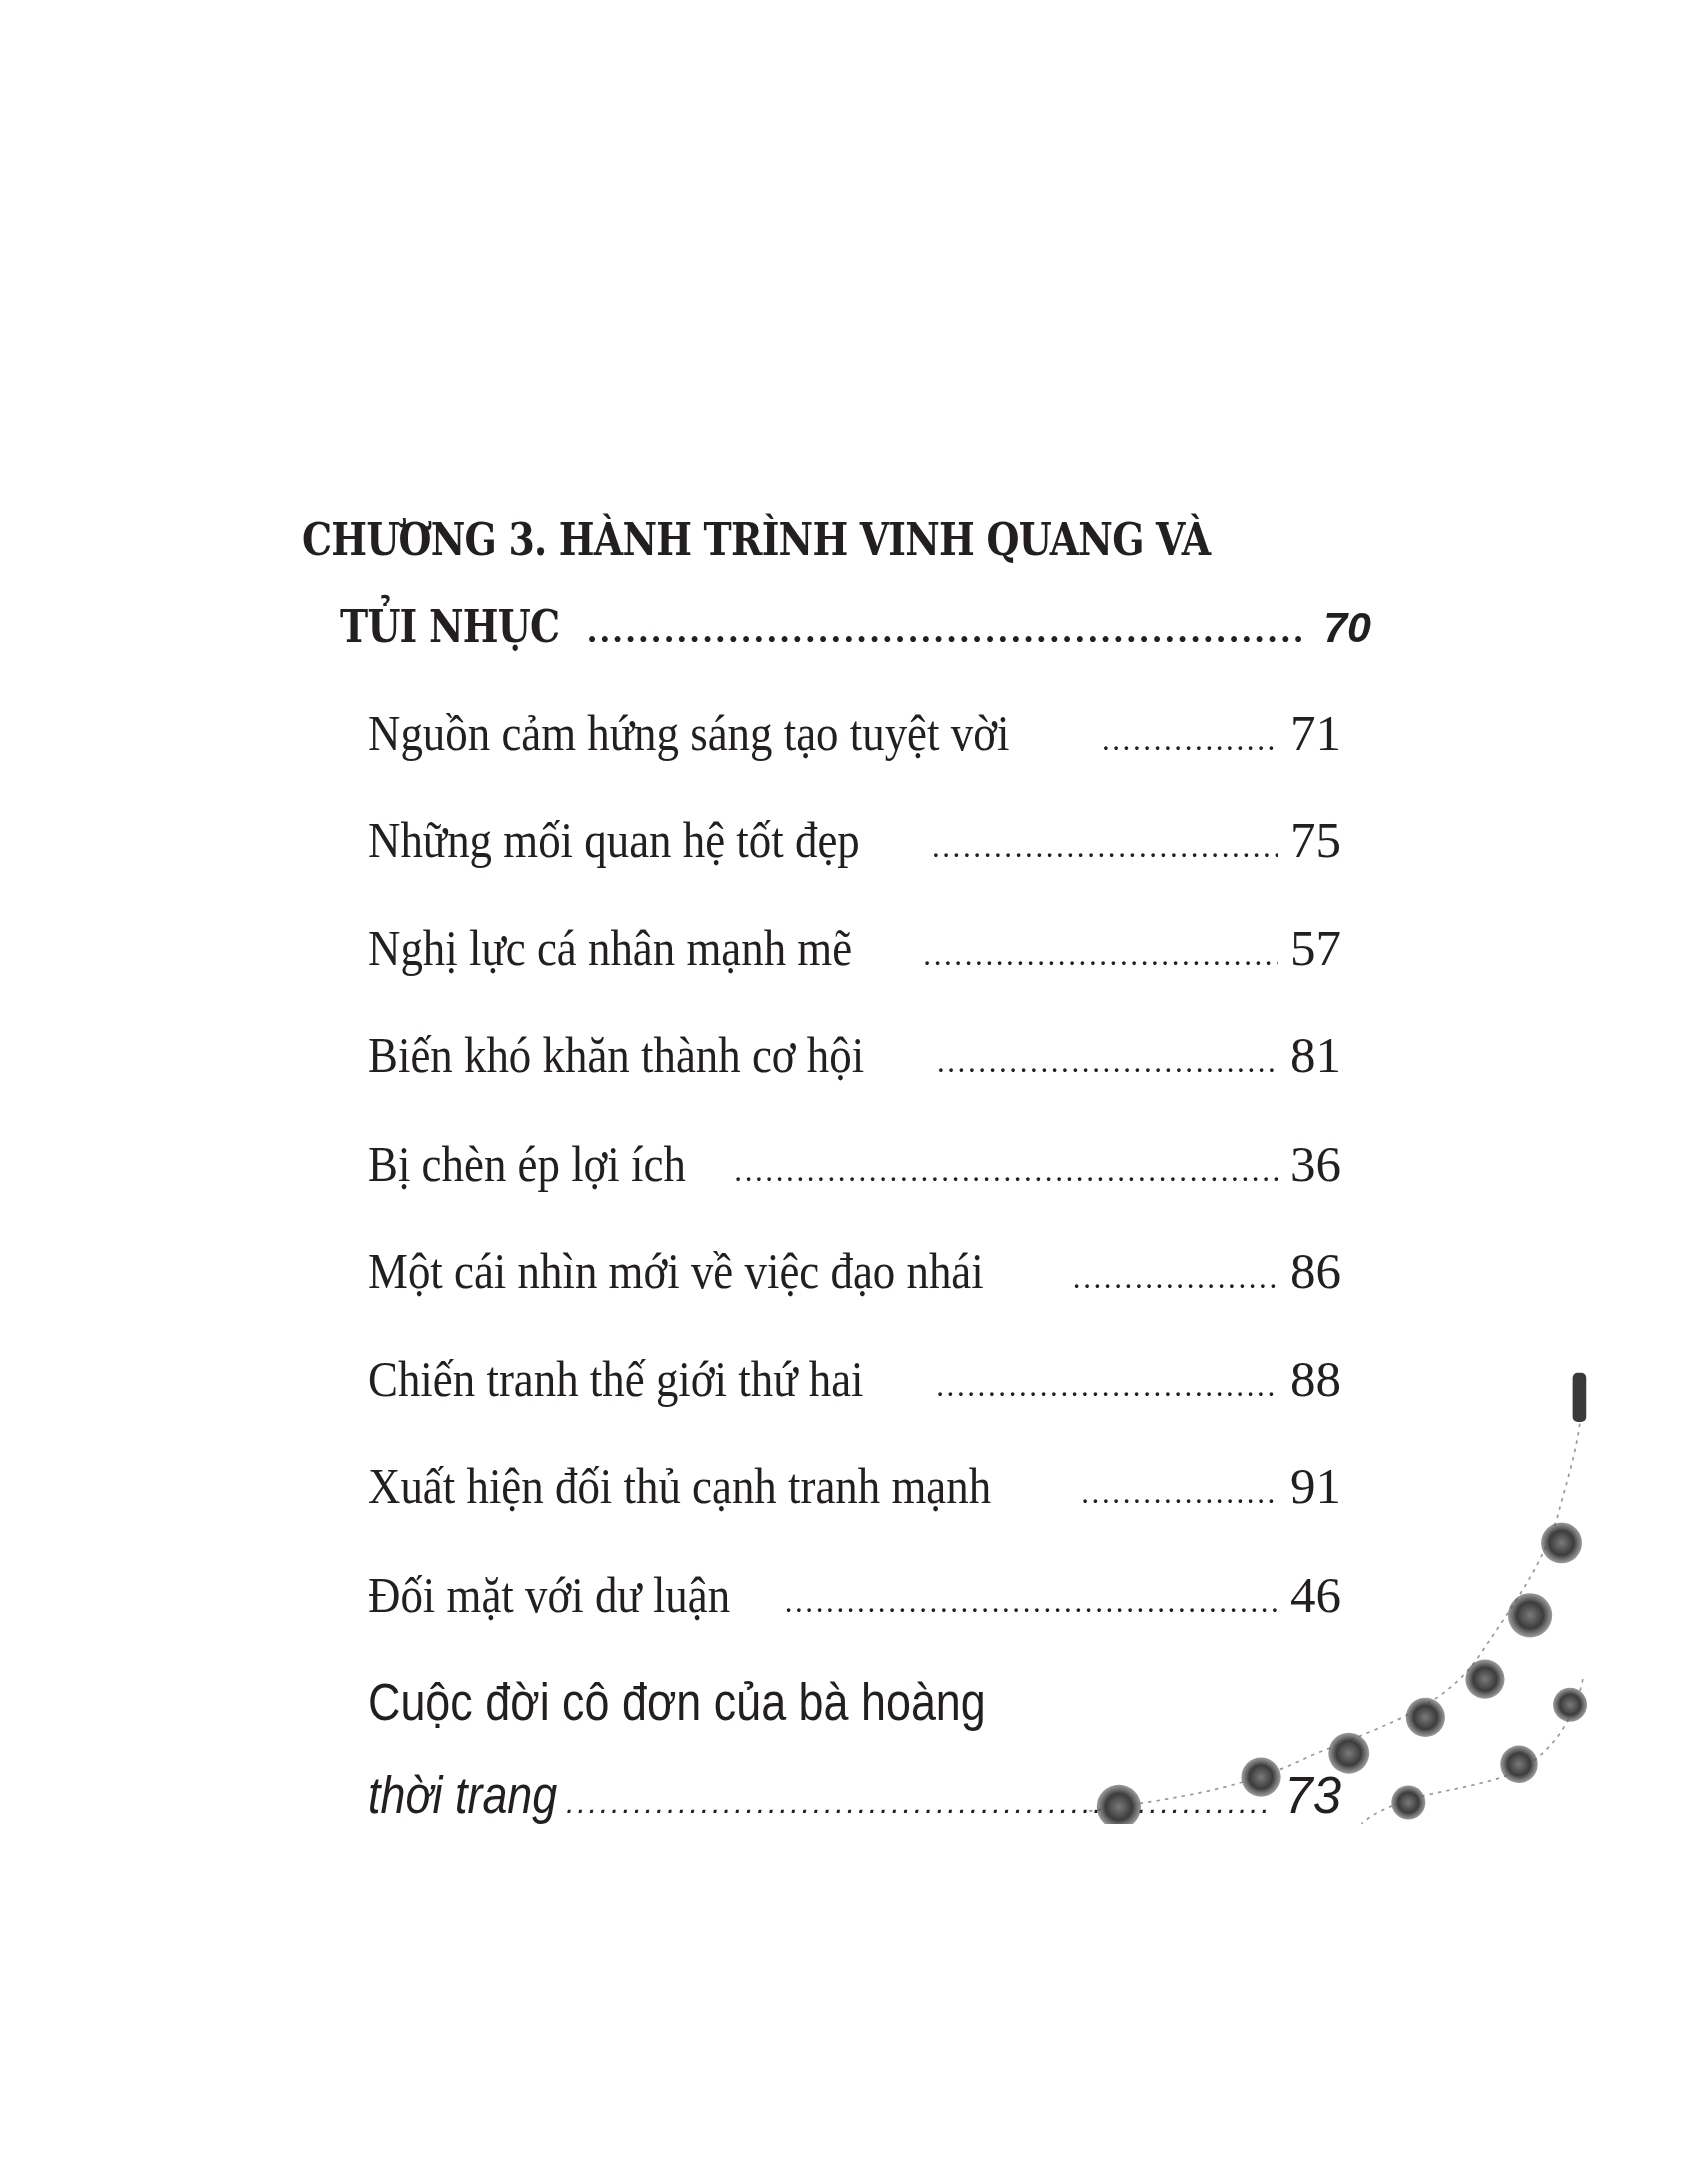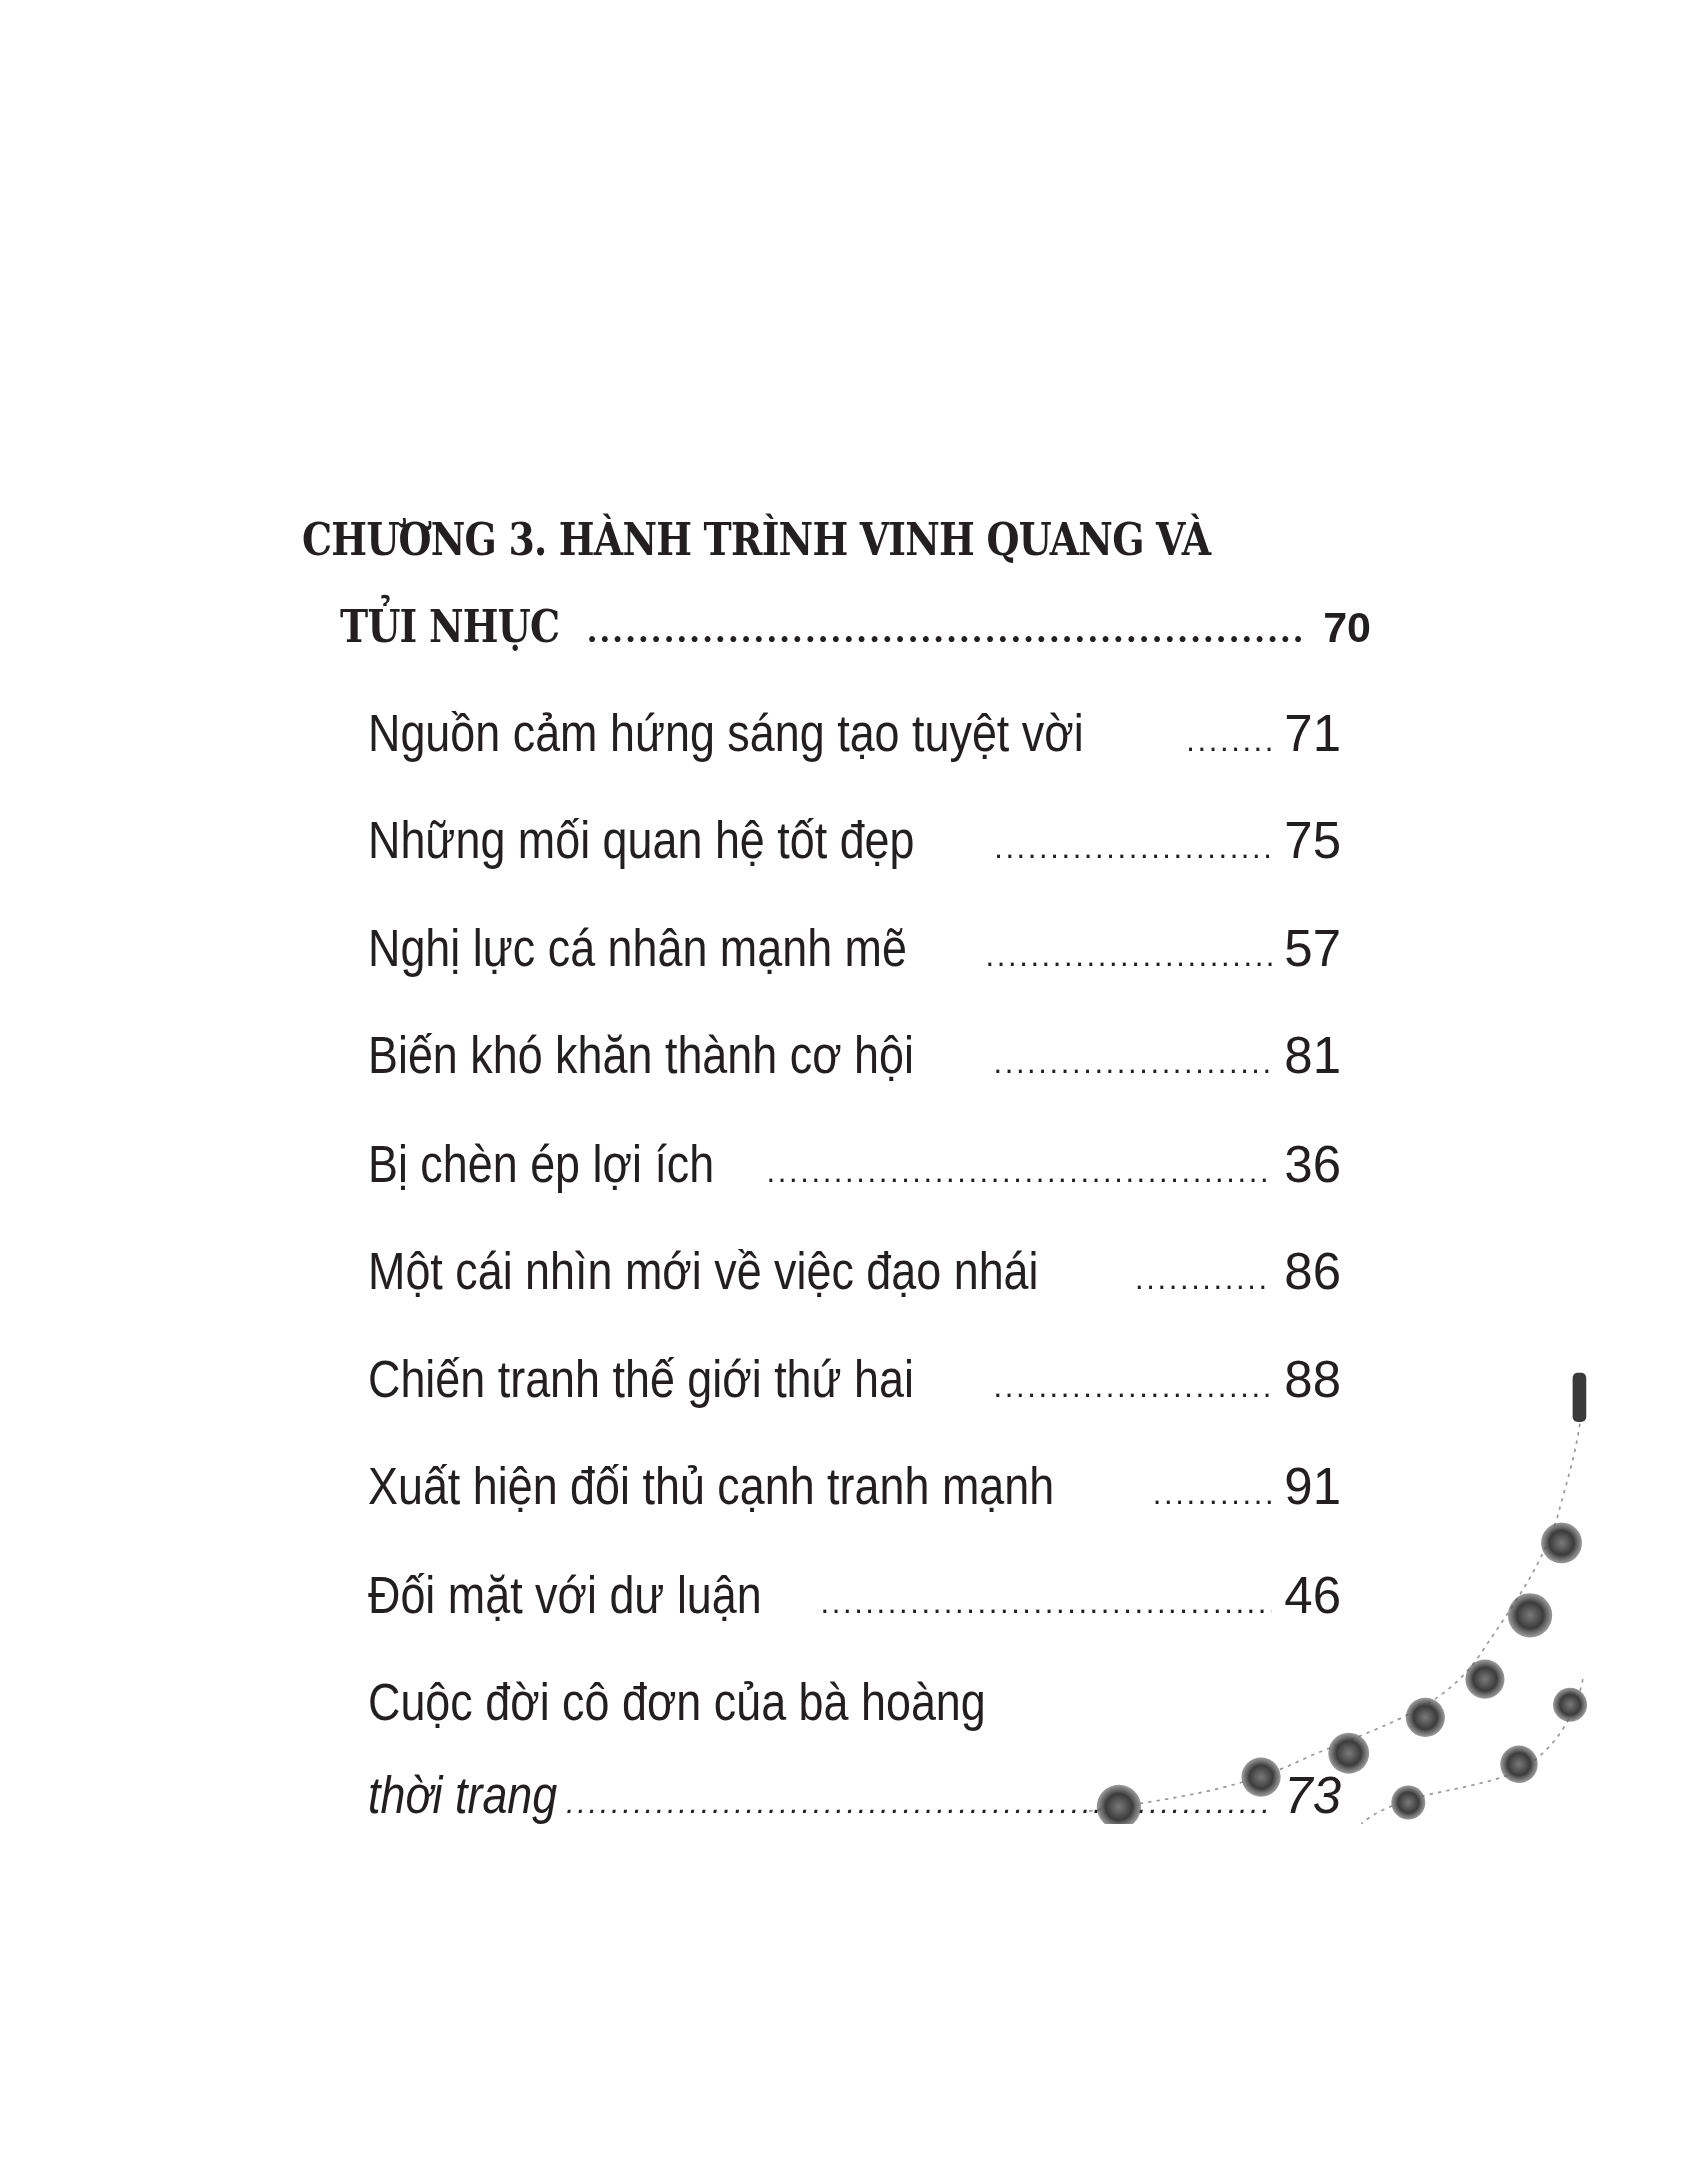--- a/index.html
+++ b/index.html
@@ -4,24 +4,24 @@
 <style>
   html, body { margin:0; padding:0; background:#ffffff; }
   body { width:1685px; height:2181px; position:relative; overflow:hidden; color:#231f20; }
   .page { position:absolute; left:0; top:0; width:1685px; height:1824px; background:#fff; }
 
   .chapter { position:absolute; left:302px; width:1031px; font-family:"DejaVu Serif", serif; font-weight:bold; }
   .chapter .line1 { position:absolute; left:0; top:514px; font-size:44px; letter-spacing:-0.9px; white-space:nowrap; transform:scaleX(0.86); transform-origin:left center; }
   .chapter .line2 { position:absolute; left:0; top:601px; width:1031px; display:flex; align-items:baseline; font-size:44px;margin-left:38px; }
   .chapter .line2 .t { white-space:nowrap; transform:scaleX(0.86); transform-origin:left center; letter-spacing:-0.9px; margin-right:-12px; }
   .chapter .line2 .dots { flex:1; overflow:hidden; white-space:nowrap; font-size:32px; letter-spacing:1.7px; margin:0 15.3px 0 3.4px; }
-  .chapter .line2 .num { font-family:"Liberation Sans", sans-serif; font-weight:bold; font-size:43px; }
+  .chapter .line2 .num { font-family:"Liberation Sans", sans-serif; font-weight:bold; font-size:43px;font-style:italic; }
 
   .entries { position:absolute; left:368px; width:973px; top:0; }
-  .entry { position:absolute; left:0; width:973px; display:flex; align-items:baseline; font-family:Liberation Sans, sans-serif; font-size:51px; }
+  .entry { position:absolute; left:0; width:973px; display:flex; align-items:baseline; font-family:Liberation Serif, serif; font-size:51px; }
   .entry .t { white-space:nowrap; transform:scaleX(0.88); transform-origin:left center; }
   .entry .dots { flex:1; overflow:hidden; white-space:nowrap; font-size:31px; letter-spacing:2.6px; margin:0 12px 0 5.1px; }
   .entry .num { white-space:nowrap; }
   .entry-multi { position:absolute; left:0; width:973px; font-family:"Liberation Sans", sans-serif; font-size:51px; }
   .entry-multi .first { white-space:nowrap; transform:scaleX(0.88); transform-origin:left center; display:block; }
   .entry-multi .second { display:flex; align-items:baseline; margin-top:34px;font-style:italic; }
   .entry-multi .second .t { white-space:nowrap; transform:scaleX(0.88); transform-origin:left center; }
   .entry-multi .second .dots { flex:1; overflow:hidden; white-space:nowrap; font-size:31px; letter-spacing:2.6px; margin:0 12px 0 -17px; }
 
   .pearls { position:absolute; right:0; bottom:0; width:647px; height:477px; }

